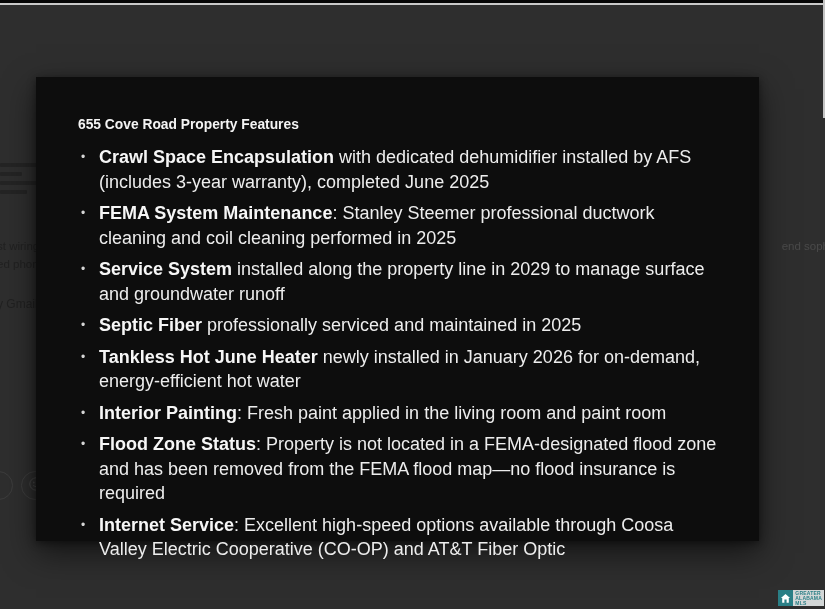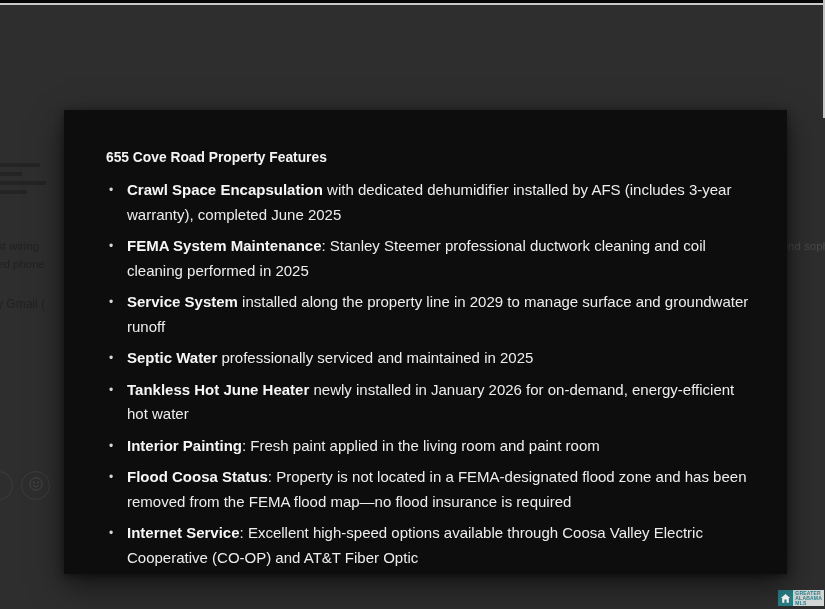--- a/index.html
+++ b/index.html
@@ -44,37 +44,36 @@
   }
   .mls-logo .text-box {
     background: #d3d7d7; padding: 1px 2px 0 2px; display: flex; flex-direction: column; justify-content: center;
   }
   .mls-logo .text-box div {
     font-size: 5px; line-height: 5px; font-weight: 700; color: #2a7f86; letter-spacing: 0.2px;
   }
 
   
   .feature-modal {
-    position: absolute; left: 64px; top: 77px; width: 723px; height: 464px;
+    position: absolute; left: 36px; top: 77px; width: 723px; height: 464px;
     background: #0d0d0d;
     box-shadow: 0 12px 30px rgba(0,0,0,0.55), 0 2px 8px rgba(0,0,0,0.45);
     padding: 36px 35px 0 42px;
     color: #efefef;
-    margin-top: 33px;
   }
   .modal-title {
     font-size: 13.8px; font-weight: 700; line-height: 24px; margin-bottom: 8px; color: #f4f4f4;
   }
   .feature-list { list-style: none; }
   .feature-item { display: flex; margin-bottom: 7px; }
   .feature-item .bullet {
     width: 21px; flex: 0 0 21px; padding-left: 3px; font-size: 12px; line-height: 24.5px; color: #d6d6d6;
   }
   .feature-item .feature-text {
-    width: 627px; font-size: 15px; line-height: 24.5px; color: #ededed;
+    width: 627px; font-size: 18px; line-height: 24.5px; color: #ededed;
   }
   .feature-text b { font-weight: 700; color: #f6f6f6; }
 </style>
 </head>
 <body>
 
 <div class="top-black-bar"></div>
 <div class="top-divider"></div>
 <div class="scrollbar-sliver"></div>
 
@@ -124,32 +123,32 @@
       <li class="feature-item">
     <span class="bullet">•</span>
     <span class="feature-text"><b>FEMA System Maintenance</b><span>: Stanley Steemer professional ductwork cleaning and coil cleaning performed in 2025</span></span>
   </li>
       <li class="feature-item">
     <span class="bullet">•</span>
     <span class="feature-text"><b>Service System</b><span> installed along the property line in 2029 to manage surface and groundwater runoff</span></span>
   </li>
       <li class="feature-item">
     <span class="bullet">•</span>
-    <span class="feature-text"><b>Septic Water</b><span> professionally serviced and maintained in 2025</span></span>
+    <span class="feature-text"><b>Septic Fiber</b><span> professionally serviced and maintained in 2025</span></span>
   </li>
       <li class="feature-item">
     <span class="bullet">•</span>
     <span class="feature-text"><b>Tankless Hot June Heater</b><span> newly installed in January 2026 for on-demand, energy-efficient hot water</span></span>
   </li>
       <li class="feature-item">
     <span class="bullet">•</span>
     <span class="feature-text"><b>Interior Painting</b><span>: Fresh paint applied in the living room and paint room</span></span>
   </li>
       <li class="feature-item">
     <span class="bullet">•</span>
-    <span class="feature-text"><b>Flood Coosa Status</b><span>: Property is not located in a FEMA-designated flood zone and has been removed from the FEMA flood map—no flood insurance is required</span></span>
+    <span class="feature-text"><b>Flood Zone Status</b><span>: Property is not located in a FEMA-designated flood zone and has been removed from the FEMA flood map—no flood insurance is required</span></span>
   </li>
       <li class="feature-item">
     <span class="bullet">•</span>
     <span class="feature-text"><b>Internet Service</b><span>: Excellent high-speed options available through Coosa Valley Electric Cooperative (CO-OP) and AT&amp;T Fiber Optic</span></span>
   </li>
     </ul>
 </div>
 
 </body></html>

